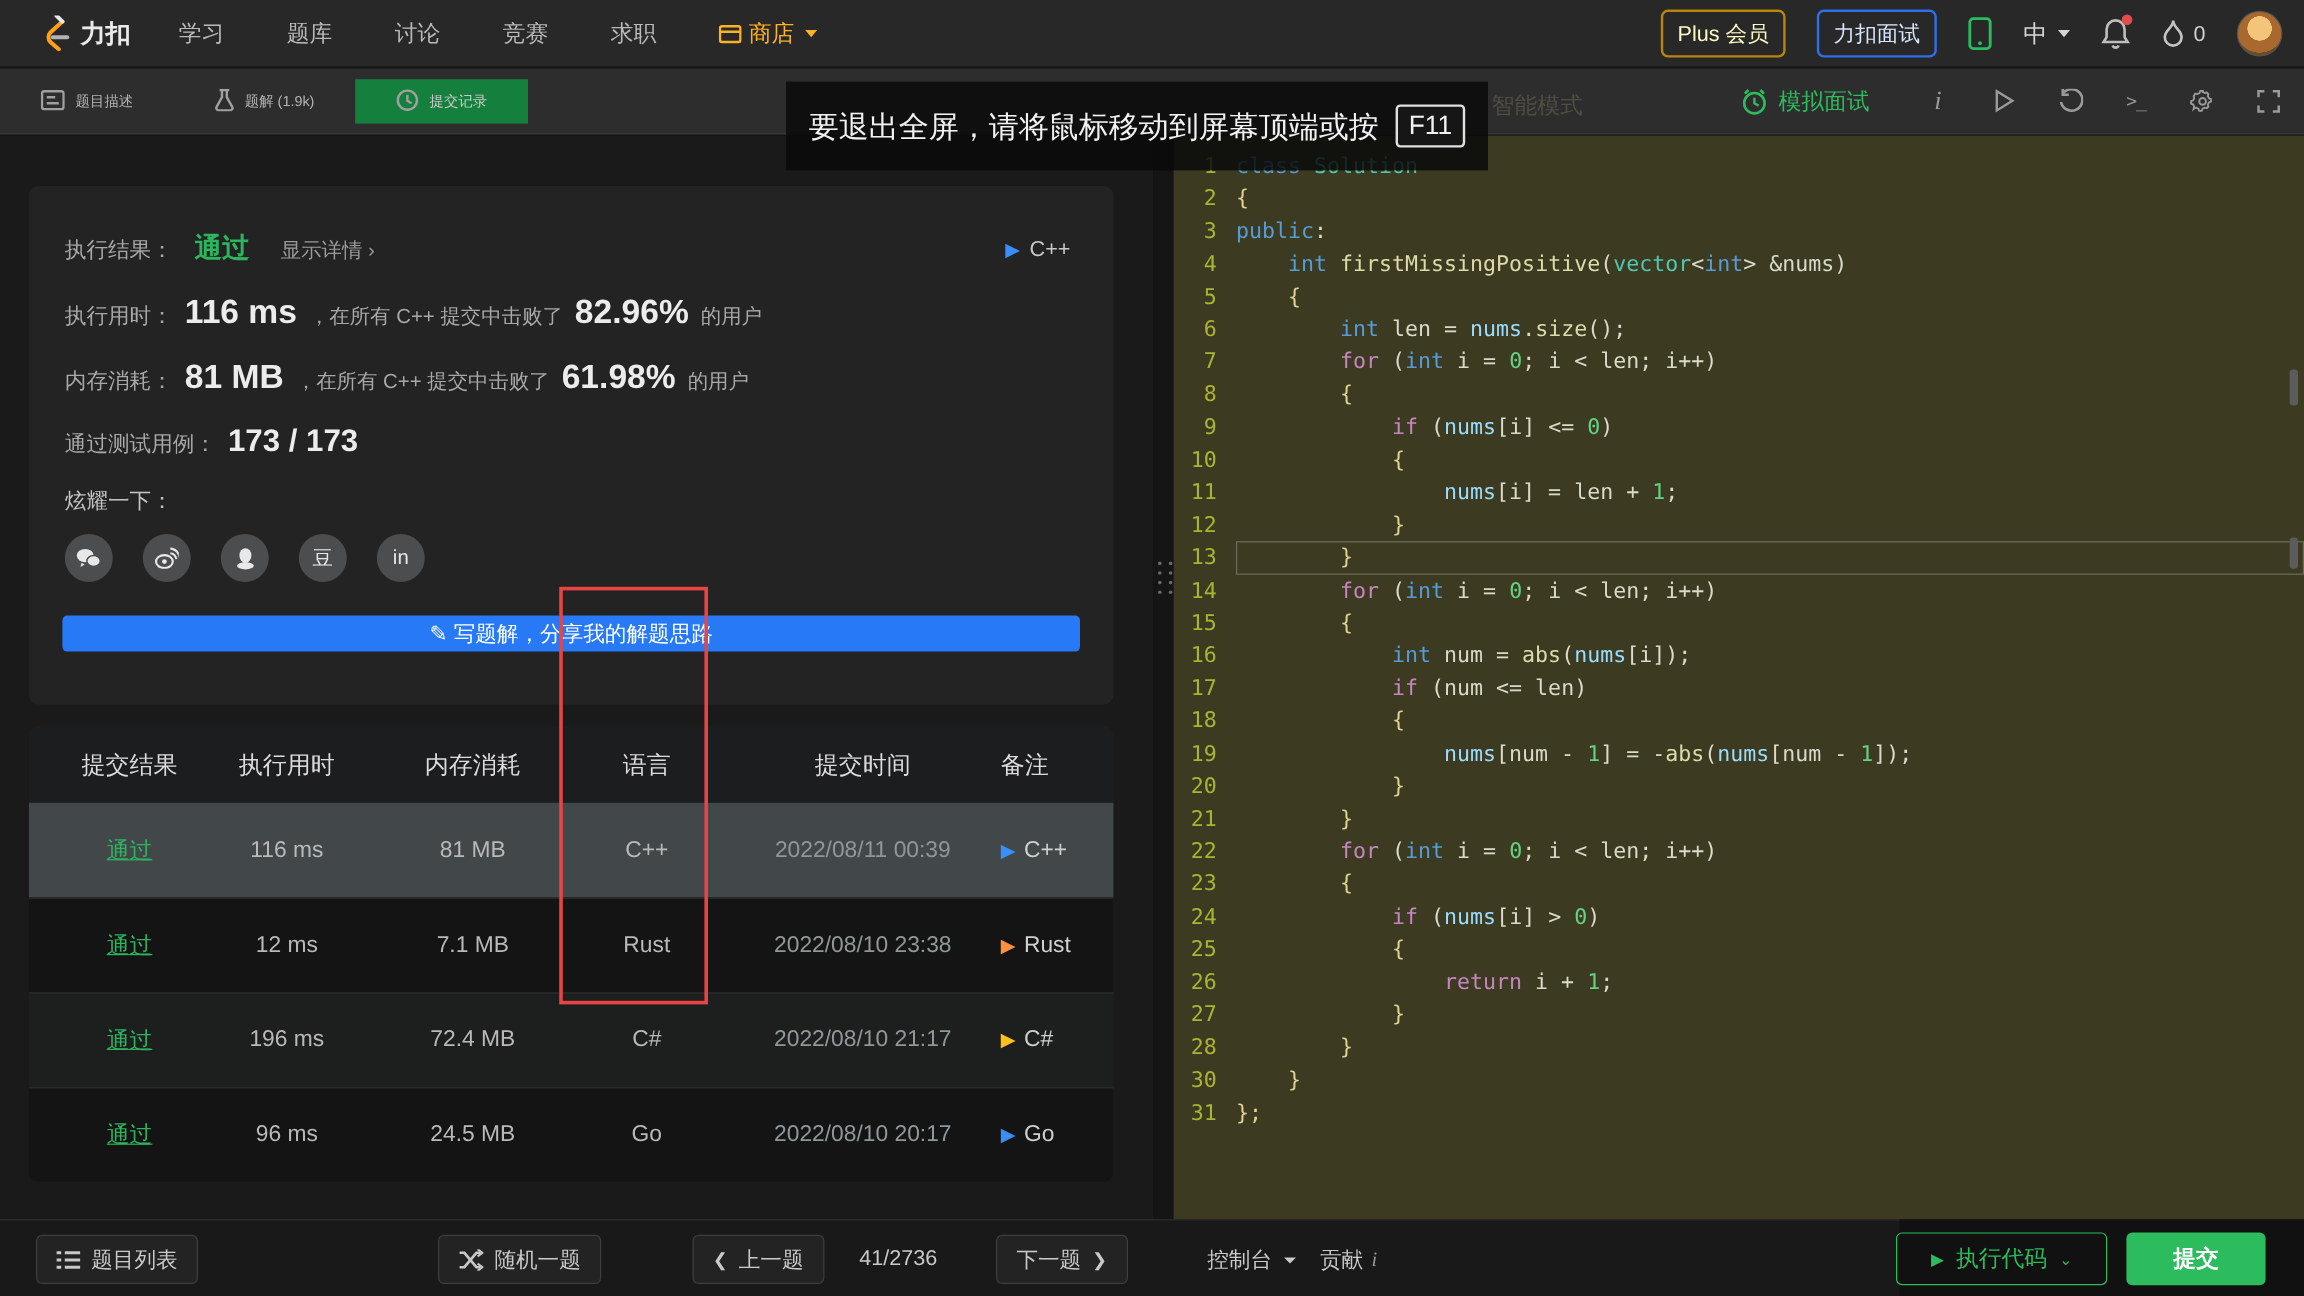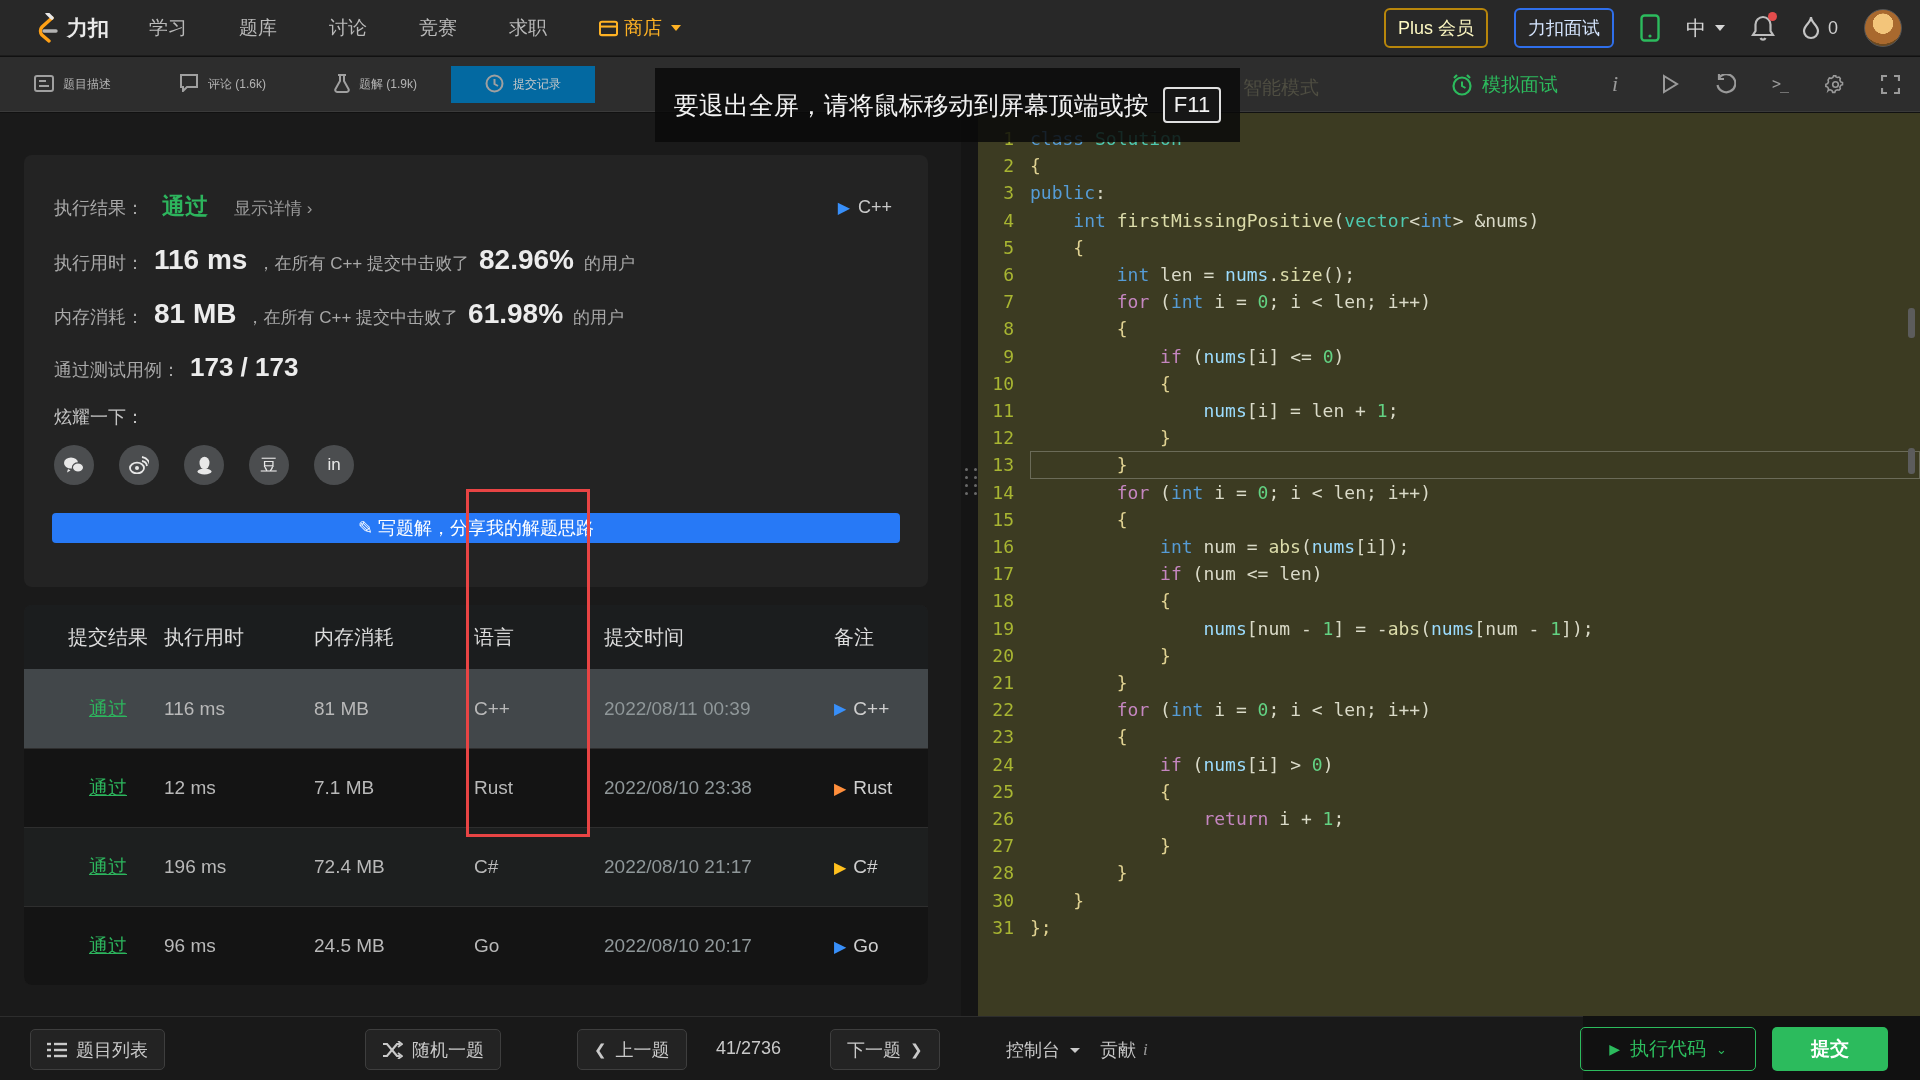--- a/index.html
+++ b/index.html
@@ -21,21 +21,21 @@
   .navicon { color:#bdbdbd; display:flex; align-items:center; }
   .bell-wrap { position:relative; }
   .bell-dot { position:absolute; right:-2px; top:-3px; width:9px; height:9px; border-radius:50%; background:#e34c4c; }
   .streak { display:flex; align-items:center; gap:7px; color:#cfcfcf; font-size:18px; }
   .avatar { width:38px; height:38px; border-radius:50%; background:radial-gradient(circle at 50% 38%, #f3c57a 0 35%, #a9692e 36% 70%, #6e4a20 71%); border:1px solid #555; }
 
   
   #tabbar { left:0; top:57px; width:1920px; height:55px; background:#2d2d2d; border-bottom:1px solid #3a3a3a; }
   .tabs { position:absolute; left:0; top:0; height:55px; display:flex; align-items:center; }
   .tab { display:flex; align-items:center; gap:9px; color:#b4b4b4; font-size:12px; height:37px; padding:0 34px; cursor:pointer; }
-  .tab.active { background:#0369a1; color:#c9c9c9; }
+  .tab.active { background:#15803d; color:#c9c9c9; }
   .tab svg { stroke:#a0a0a0; }
   #mode-ghost { left:1243px; top:18px; color:#4f4e42; font-size:19px; }
   #mock { left:1451px; top:15px; display:flex; gap:9px; align-items:center; color:#2cbb5d; font-size:19px; cursor:pointer; }
   .edicons { position:absolute; top:14px; display:flex; gap:33px; align-items:center; color:#9a9a9a; }
   .edicon { width:22px; height:26px; display:flex; align-items:center; justify-content:center; font-size:20px; cursor:pointer; }
   .edicon.italic-i { font-family:"Liberation Serif", serif; font-style:italic; font-size:22px; }
   .edicon.term { font-family:"DejaVu Sans Mono", monospace; font-size:15px; letter-spacing:-1px; }
 
   
   #toast { left:655px; top:68px; width:585px; height:74px; background:rgba(10,10,10,.84); display:flex; align-items:center; justify-content:center; gap:14px; z-index:50; }
@@ -57,21 +57,21 @@
   .share-label { color:#c4c4c4; font-size:18px; margin:10px 0 16px; }
   .socials { display:flex; gap:25px; }
   .social { width:40px; height:40px; border-radius:50%; background:#4b4d4f; display:flex; align-items:center; justify-content:center; color:#e8e8e8; font-size:17px; cursor:pointer; }
   #writebtn { position:absolute; left:28px; right:28px; bottom:44px; height:30px; background:#2779f6; border:none; border-radius:4px; color:#fff; font-size:18px; cursor:pointer; font-family:inherit; }
 
   
   #tablecard { top:492px; height:380px; overflow:hidden; }
   .trow { display:grid; grid-template-columns:140px 150px 160px 130px 230px 94px; align-items:center; height:79px; font-size:19px; color:#b9b9b9; }
   .trow.head { height:64px; background:#1b1d1e; color:#dcdcdc; font-size:20px; }
   .trow .c0 { padding-left:28px; text-align:center; }
-  .trow .cc { text-align:left; }
+  .trow .cc { text-align:center; }
   .trow .date { color:#8f9799; }
   .trow.r-hl { background:#42474a; }
   .trow.r-dark { background:#141414; border-top:1px solid #2e2e2e; }
   .trow.r-mid { background:#1d1f1f; border-top:1px solid #2e2e2e; }
   .pass-link { color:#2db55d; text-decoration:underline; cursor:pointer; font-size:19px; }
   .notecell { display:flex; align-items:center; gap:7px; justify-content:flex-start; color:#cfcfcf; }
   #redbox { left:466px; top:489px; width:124px; height:348px; border:3px solid #e84444; z-index:40; }
 
   
   #splitter { left:961px; top:113px; width:17px; height:903px; background:#151515; }
@@ -163,26 +163,20 @@
 
 <div id="tabbar" class="abs">
   <div class="tabs">
       <div class="tab">
         <span><svg width="20" height="17" viewBox="0 0 20 17">
             <rect x="1" y="1" width="18" height="15" rx="2" fill="none" stroke-width="2"></rect>
             <line x1="5" y1="6" x2="12" y2="6" stroke-width="2"></line>
             <line x1="5" y1="11" x2="15" y2="11" stroke-width="2"></line>
           </svg></span>
         <span>题目描述</span>
-      </div>
-      <div class="tab">
-        <span><svg width="20" height="18" viewBox="0 0 20 18">
-            <path d="M2 1 H18 V13 H8 L4 17 V13 H2 Z" fill="none" stroke-width="2"></path>
-          </svg></span>
-        <span>评论 (1.6k)</span>
       </div>
       <div class="tab">
         <span><svg width="16" height="19" viewBox="0 0 16 19">
             <path d="M6 1 V7 L1.5 15 a2 2 0 0 0 1.8 3 H12.7 a2 2 0 0 0 1.8-3 L10 7 V1" fill="none" stroke-width="2"></path>
             <line x1="4" y1="1" x2="12" y2="1" stroke-width="2"></line>
           </svg></span>
         <span>题解 (1.9k)</span>
       </div>
       <div class="tab active">
         <span><svg width="19" height="19" viewBox="0 0 19 19">

